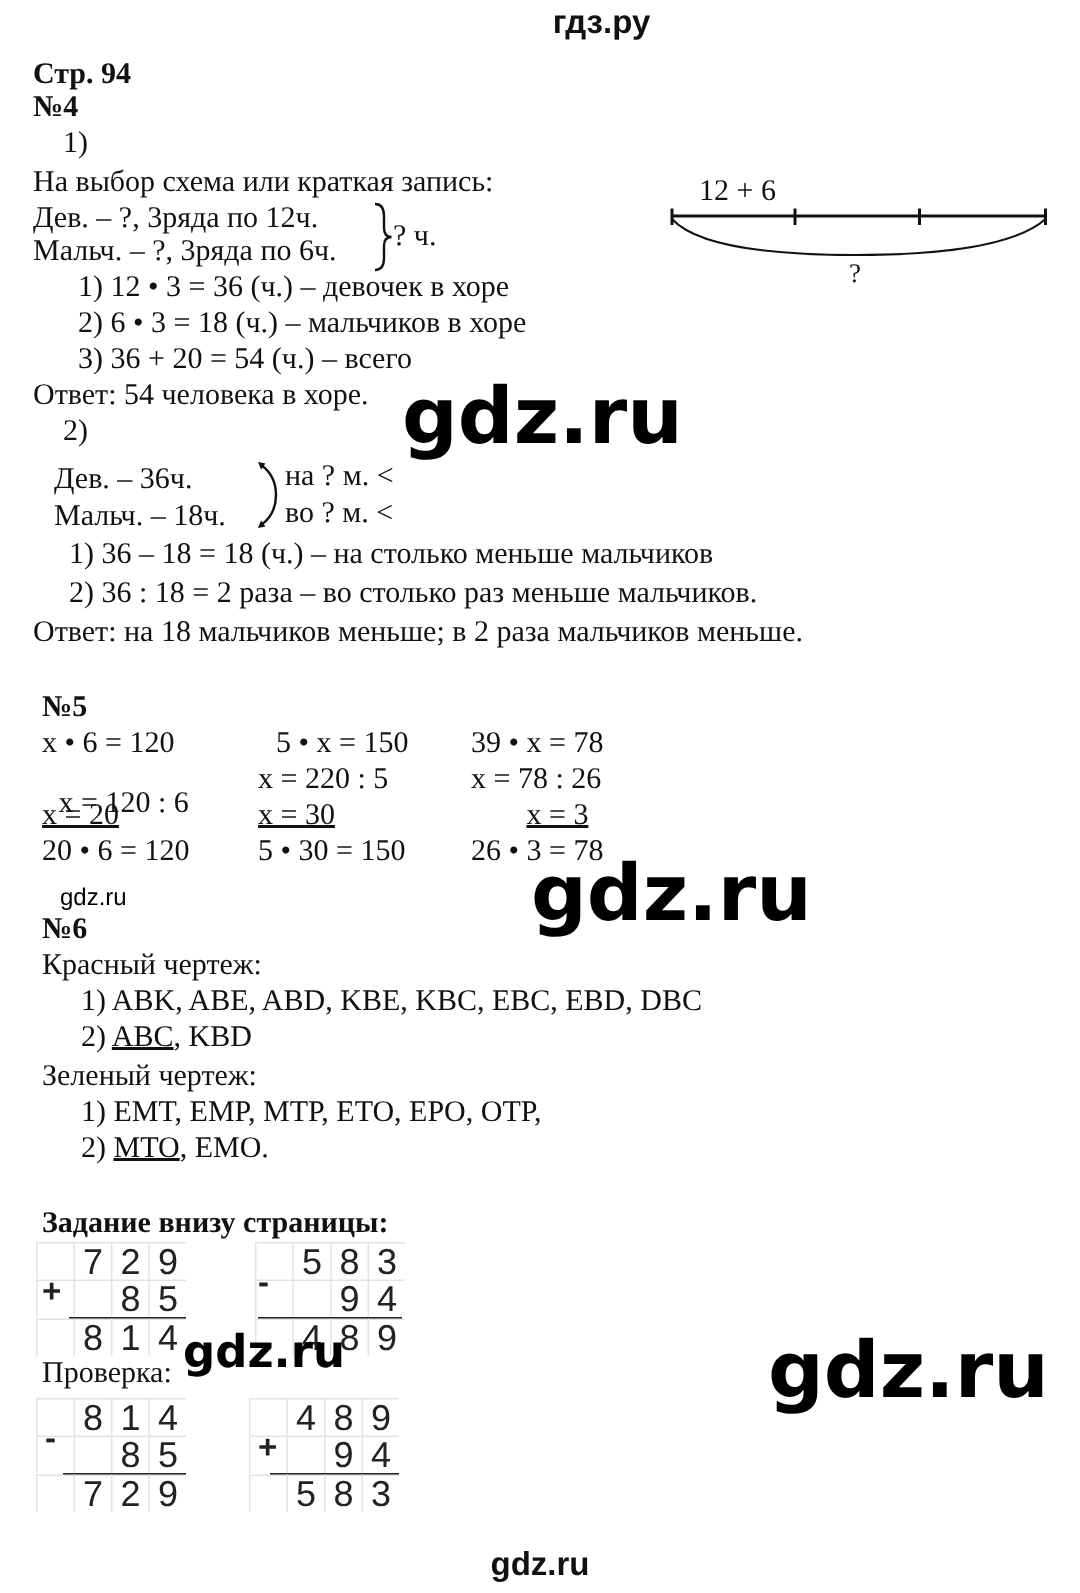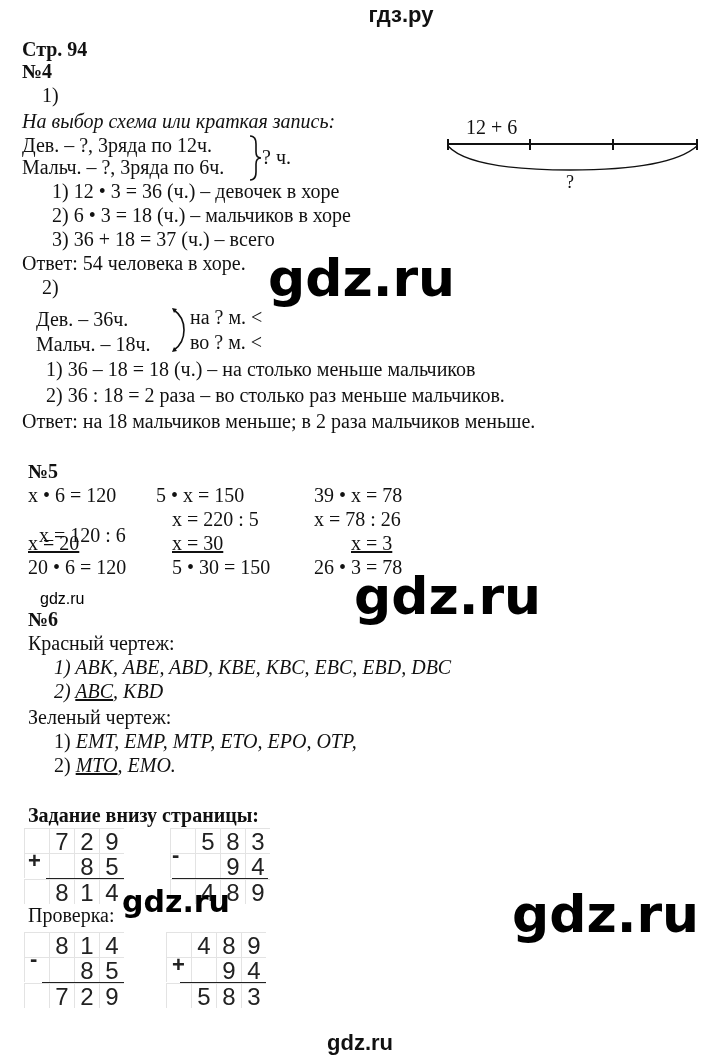--- a/index.html
+++ b/index.html
@@ -1,21 +1,21 @@
 <!DOCTYPE html>
 <html><head>
   <meta charset="utf-8">
   <style>
     html, body { margin: 0; padding: 0; background: #ffffff; }
     body { width: 720px; height: 1062px; position: relative; overflow: hidden; color: #111; }
     .serif { font-family: "Liberation Serif", "DejaVu Serif", serif; }
     .abs { position: absolute; white-space: nowrap; }
     .line { font-family: "Liberation Serif", serif; font-size: 20px; line-height: 22px; }
     .b { font-weight: bold; }
-    .i { font-style: italic; }
+    .i { }
     .u { text-decoration: underline; }
     .header { left: 0; top: 0; width: 720px; text-align: center; top: 2px; font-family: "Liberation Sans", sans-serif; font-weight: bold; font-size: 22px; margin-left: 41px; }
     .wm-big { font-family: "DejaVu Sans", sans-serif; font-weight: bold; font-size: 52px; letter-spacing: 0px; color: #000; }
     .wm-small { font-family: "Liberation Sans", sans-serif; font-size: 16px; color: #000; }
     .wm-foot { font-family: "Liberation Sans", sans-serif; font-weight: bold; font-size: 22px; }
     
     .grid { position: absolute; }
     .grid .cell { position: absolute; width: 25px; height: 25px; border-left: 1px solid #e3e3e3; border-top: 1px solid #e3e3e3; box-sizing: border-box; text-align: center; font-family: "Liberation Sans", sans-serif; font-size: 24px; line-height: 26px; color: #222; }
     .grid .sign { position: absolute; font-family: "Liberation Sans", sans-serif; font-size: 22px; font-weight: bold; color: #222; }
     .grid .bar { position: absolute; height: 2px; background: #222; }
@@ -32,21 +32,21 @@
 <div class="abs line i" style="left:22px; top:110px;">На выбор схема или краткая запись:</div>
 <div class="abs line" style="left:22px; top:134px;">Дев. – ?, 3ряда по 12ч.</div>
 <div class="abs line" style="left:22px; top:156px;">Мальч. – ?, 3ряда по 6ч.</div>
 <svg class="abs" style="left:248px; top:134px;" width="14" height="48">
   <path d="M2 2 Q8 2 8 10 L8 18 Q8 24 13 24 Q8 24 8 30 L8 38 Q8 46 2 46" fill="none" stroke="#111" stroke-width="1.6"></path>
 </svg>
 <div class="abs line" style="left:262px; top:146px;">? ч.</div>
 
 <div class="abs line" style="left:52px; top:180px;">1) 12 • 3 = 36 (ч.) – девочек в хоре</div>
 <div class="abs line" style="left:52px; top:204px;">2) 6 • 3 = 18 (ч.) – мальчиков в хоре</div>
-<div class="abs line" style="left:52px; top:228px;">3) 36 + 18 = 37 (ч.) – всего</div>
+<div class="abs line" style="left:52px; top:228px;">3) 36 + 20 = 54 (ч.) – всего</div>
 <div class="abs line" style="left:22px; top:252px;">Ответ: 54 человека в хоре.</div>
 
 <div class="abs serif" style="left:466px; top:116px; font-size:20px;">12 + 6</div>
 <svg class="abs" style="left:440px; top:136px;" width="270" height="50">
   <line x1="8" y1="8" x2="257" y2="8" stroke="#111" stroke-width="2"></line>
   <line x1="8" y1="3" x2="8" y2="14" stroke="#111" stroke-width="2"></line>
   <line x1="90" y1="3" x2="90" y2="14" stroke="#111" stroke-width="2"></line>
   <line x1="173" y1="3" x2="173" y2="14" stroke="#111" stroke-width="2"></line>
   <line x1="257" y1="3" x2="257" y2="14" stroke="#111" stroke-width="2"></line>
   <path d="M8 10 Q30 34 130 34 Q230 34 257 10" fill="none" stroke="#111" stroke-width="1.4"></path>
@@ -67,21 +67,21 @@
 <div class="abs line" style="left:46px; top:384px;">2) 36 : 18 = 2 раза – во столько раз меньше мальчиков.</div>
 <div class="abs line" style="left:22px; top:410px;">Ответ: на 18 мальчиков меньше; в 2 раза мальчиков меньше.</div>
 
 <div class="abs line b" style="left:28px; top:460px;">№5</div>
 
 <div class="abs line" style="left:28px; top:484px;">x • 6 = 120</div>
 <div class="abs line" style="left:28px; top:524px;margin-left:11px;">x = 120 : 6</div>
 <div class="abs line u" style="left:28px; top:532px;">x = 20</div>
 <div class="abs line" style="left:28px; top:556px;">20 • 6 = 120</div>
 
-<div class="abs line" style="left:156px; top:484px;">5 • x = 150</div>
+<div class="abs line" style="left:184px; top:484px;">5 • x = 150</div>
 <div class="abs line" style="left:172px; top:508px;">x = 220 : 5</div>
 <div class="abs line u" style="left:172px; top:532px;text-align:center;">x = 30</div>
 <div class="abs line" style="left:172px; top:556px;">5 • 30 = 150</div>
 
 <div class="abs line" style="left:314px; top:484px;">39 • x = 78</div>
 <div class="abs line" style="left:314px; top:508px;">x = 78 : 26</div>
 <div class="abs line u" style="left:314px; top:532px;margin-left:37px;">x = 3</div>
 <div class="abs line" style="left:314px; top:556px;">26 • 3 = 78</div>
 
 <div class="abs wm-small" style="left:40px; top:590px;">gdz.ru</div>

